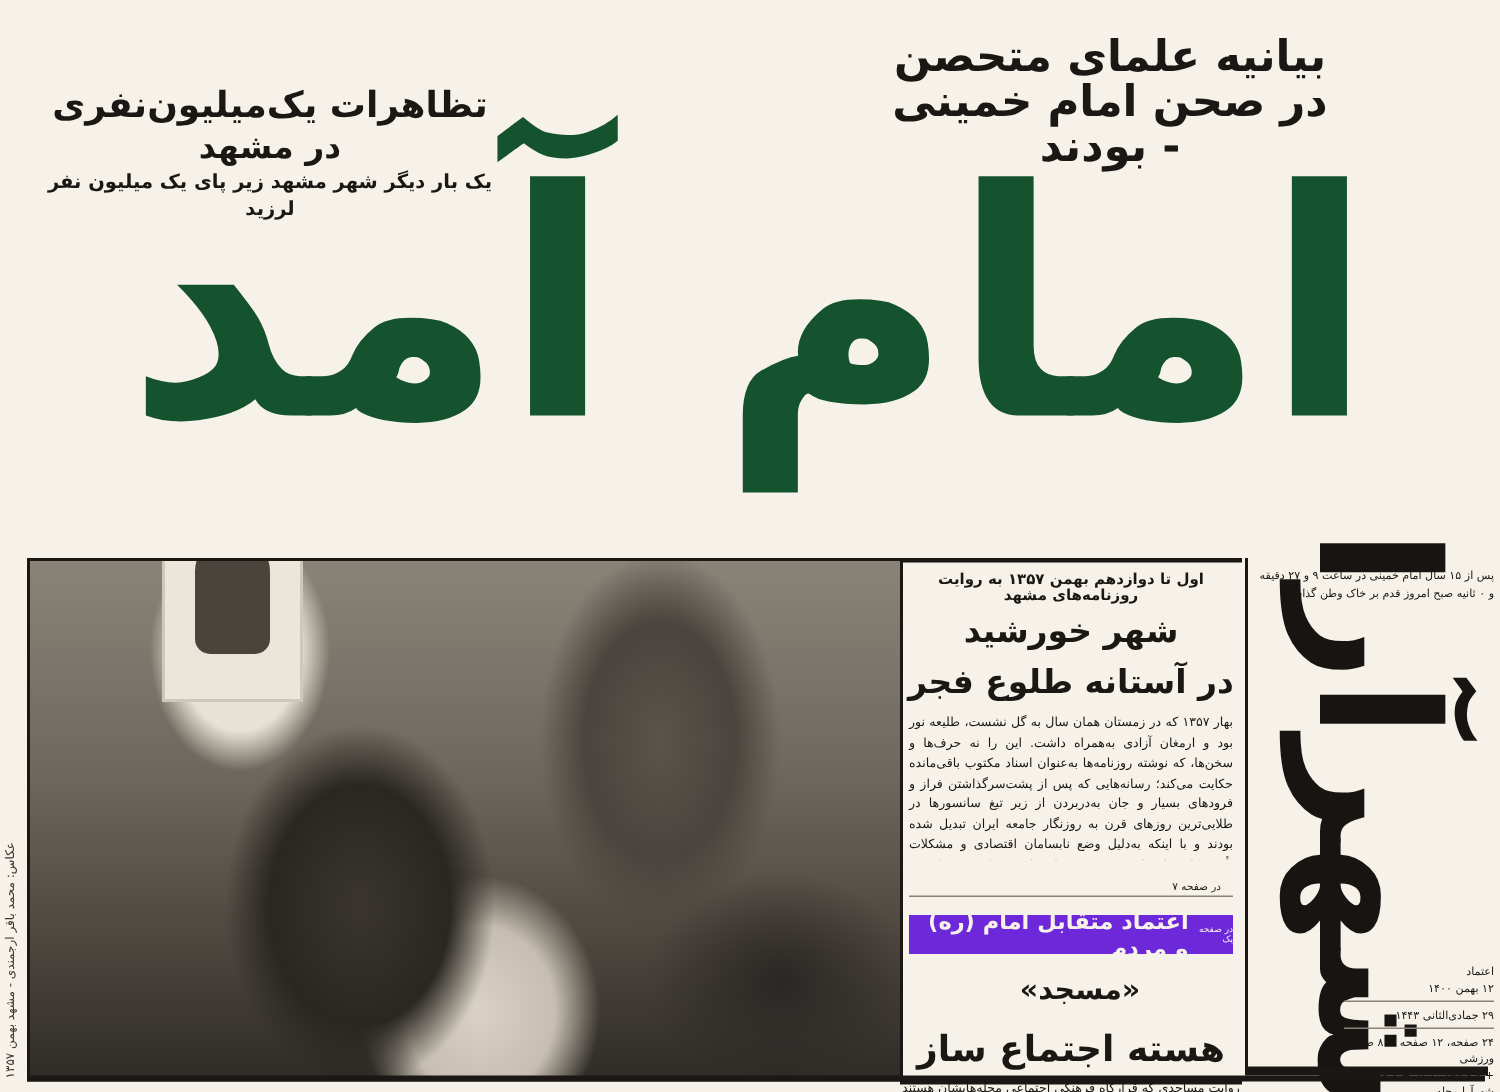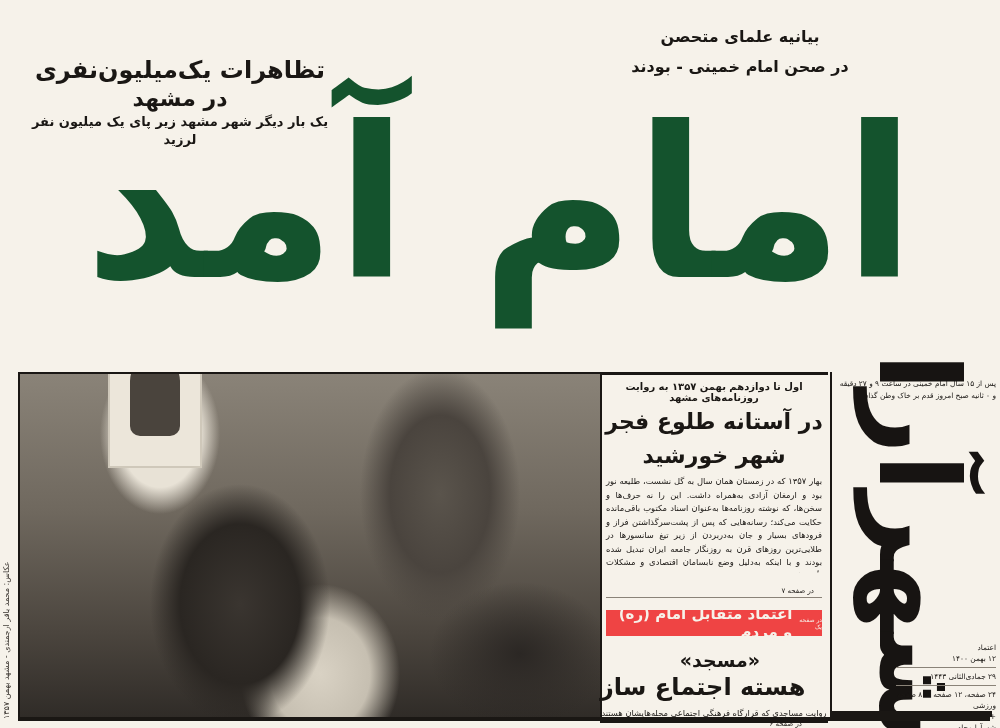--- a/index.html
+++ b/index.html
@@ -1,18 +1,18 @@
 <!DOCTYPE html>
 <html><head>
 <meta charset="utf-8">
 <style>
   html,body{margin:0;padding:0;}
   body{width:1000px;height:728px;background:#f6f2ea;position:relative;overflow:hidden;font-family:"DejaVu Sans",sans-serif;color:#1a1714;direction:rtl;}
   .abs{position:absolute;}
-  .hl-right{right:110px;top:22px;width:300px;text-align:center;font-weight:bold;font-size:16px;line-height:30px;}
+  .hl-right{right:110px;top:22px;width:300px;text-align:center;font-weight:bold;font-size:29px;line-height:30px;}
   .hl-left{left:20px;top:55px;width:320px;text-align:center;font-weight:bold;}
   .hl-left .l1{font-size:24px;line-height:30px;}
   .hl-left .l2{font-size:22px;line-height:28px;}
   .hl-left .l3{font-size:13px;line-height:18px;}
   .big-title{left:30px;top:40px;width:940px;height:330px;display:flex;align-items:center;justify-content:center;font-weight:bold;font-size:210px;line-height:210px;letter-spacing:-6px;color:#14532d;font-family:"DejaVu Sans",sans-serif;}
   .photo{left:18px;top:372px;width:580px;height:345px;border:2px solid #1a1714;overflow:hidden;
     background:
       radial-gradient(ellipse 60px 80px at 140px 60px,#e8e2d6 0,#e8e2d6 40px,transparent 60px),
       radial-gradient(ellipse 90px 120px at 220px 230px,#3a3530 0,#2a2622 60px,transparent 90px),
       radial-gradient(ellipse 70px 110px at 420px 120px,#5a544c 0,#4a443e 50px,transparent 80px),
@@ -20,25 +20,25 @@
       radial-gradient(ellipse 100px 80px at 500px 280px,#2b2724 0,transparent 90px),
       linear-gradient(180deg,#8a8378 0%,#6f685e 40%,#4b453e 75%,#2f2b27 100%);}
   .photo .poster{position:absolute;left:88px;top:-40px;width:90px;height:130px;background:#ece6da;border:2px solid #cfc8ba;}
   .photo .poster::after{content:"";position:absolute;left:20px;top:20px;width:50px;height:80px;border-radius:25px 25px 10px 10px;background:#4a443d;}
   .credit{left:2px;top:560px;width:18px;height:160px;writing-mode:vertical-rl;transform:rotate(180deg);font-size:8px;color:#3a3530;direction:rtl;text-align:center;}
   .col{left:600px;top:372px;width:228px;height:345px;border-top:3px solid #1a1714;border-bottom:3px solid #1a1714;}
   .col .kicker{font-size:10px;font-weight:bold;text-align:center;margin-top:6px;}
   .col .h1{font-size:22px;font-weight:bold;text-align:center;line-height:30px;margin-top:4px;}
   .col .body{font-size:8.4px;line-height:13.5px;text-align:justify;padding:4px 6px 0 6px;height:98px;overflow:hidden;}
   .col .cont{font-size:7px;padding:2px 8px;border-bottom:1px solid #8a8378;margin:12px 6px;}
-  .col .bar{background:#ef4444;color:#f6f2ea;margin:12px 6px 0 6px;height:26px;display:flex;align-items:center;justify-content:center;gap:4px;}
+  .col .bar{background:#6d28d9;color:#f6f2ea;margin:12px 6px 0 6px;height:26px;display:flex;align-items:center;justify-content:center;gap:4px;}
   .col .bar .t{font-weight:bold;font-size:15px;}
   .col .bar .s{font-size:6px;}
   .col .mq{font-size:19px;font-weight:bold;text-align:center;margin-top:12px;line-height:24px;padding-left:12px;}
-  .col .mh{font-size:24px;font-weight:bold;text-align:left;line-height:30px;}
+  .col .mh{font-size:24px;font-weight:bold;text-align:center;line-height:30px;margin-top:12px;}
   .col .mdesc{font-size:8.4px;text-align:center;margin-top:6px;}
   .col .cont2{font-size:7px;padding:2px 8px;border-bottom:7px solid #a21caf;margin:0 18px;}
   .mast{left:830px;top:372px;width:170px;height:345px;border-left:2px solid #1a1714;}
   .mast .note{font-size:7.4px;line-height:12px;padding:6px 6px 0 6px;text-align:right;}
   .mast .logo{position:absolute;left:6px;top:60px;width:160px;height:230px;display:flex;align-items:center;justify-content:center;font-size:110px;font-weight:bold;line-height:110px;color:#171412;writing-mode:vertical-rl;}
   .mast .info{position:absolute;right:6px;top:270px;width:100px;font-size:7.4px;line-height:11px;text-align:right;}
   .mast .info .sep{border-top:1px solid #8a8378;margin:3px 0;}
   .mast .bottom-bar{position:absolute;left:0;right:10px;bottom:0;height:6px;background:#1a1714;}
   .page-bottom{left:18px;top:717px;width:972px;height:4px;background:#1a1714;}
 </style>
@@ -59,22 +59,22 @@
 <div class="abs big-title">امام آمد</div>
 
 <div class="abs photo">
   <div class="poster"></div>
 </div>
 
 <div class="abs credit">عکاس: محمد باقر ارجمندی - مشهد بهمن ۱۳۵۷</div>
 
 <div class="abs col">
   <div class="kicker">اول تا دوازدهم بهمن ۱۳۵۷ به روایت روزنامه‌های مشهد</div>
+  <div class="h1">شهر خورشید</div>
   <div class="h1">در آستانه طلوع فجر</div>
-  <div class="h1">شهر خورشید</div>
   <div class="body">بهار ۱۳۵۷ که در زمستان همان سال به گل نشست، طلیعه نور بود و ارمغان آزادی به‌همراه داشت. این را نه حرف‌ها و سخن‌ها، که نوشته روزنامه‌ها به‌عنوان اسناد مکتوب باقی‌مانده حکایت می‌کند؛ رسانه‌هایی که پس از پشت‌سرگذاشتن فراز و فرودهای بسیار و جان به‌دربردن از زیر تیغ سانسورها در طلایی‌ترین روزهای قرن به روزنگار جامعه ایران تبدیل شده بودند و با اینکه به‌دلیل وضع نابسامان اقتصادی و مشکلات تأمین کاغذ، انتشار مستمر و روزانه‌شان دشوار بود، توانستند نقشی مهم در روند به‌هدف‌رسیدن انقلاب اسلامی مردم ایفا کنند. این رسانه‌های مردمی...</div>
   <div class="cont">در صفحه ۷</div>
   <div class="bar">
     <span class="s">در صفحه یک</span>
     <span class="t">اعتماد متقابل امام (ره) و مردم</span>
   </div>
   <div class="mq">«مسجد»</div>
   <div class="mh">هسته اجتماع ساز</div>
   <div class="mdesc">روایت مساجدی که قرارگاه فرهنگی اجتماعی محله‌هایشان هستند</div>
   <div class="cont2">در صفحه ۶</div>

